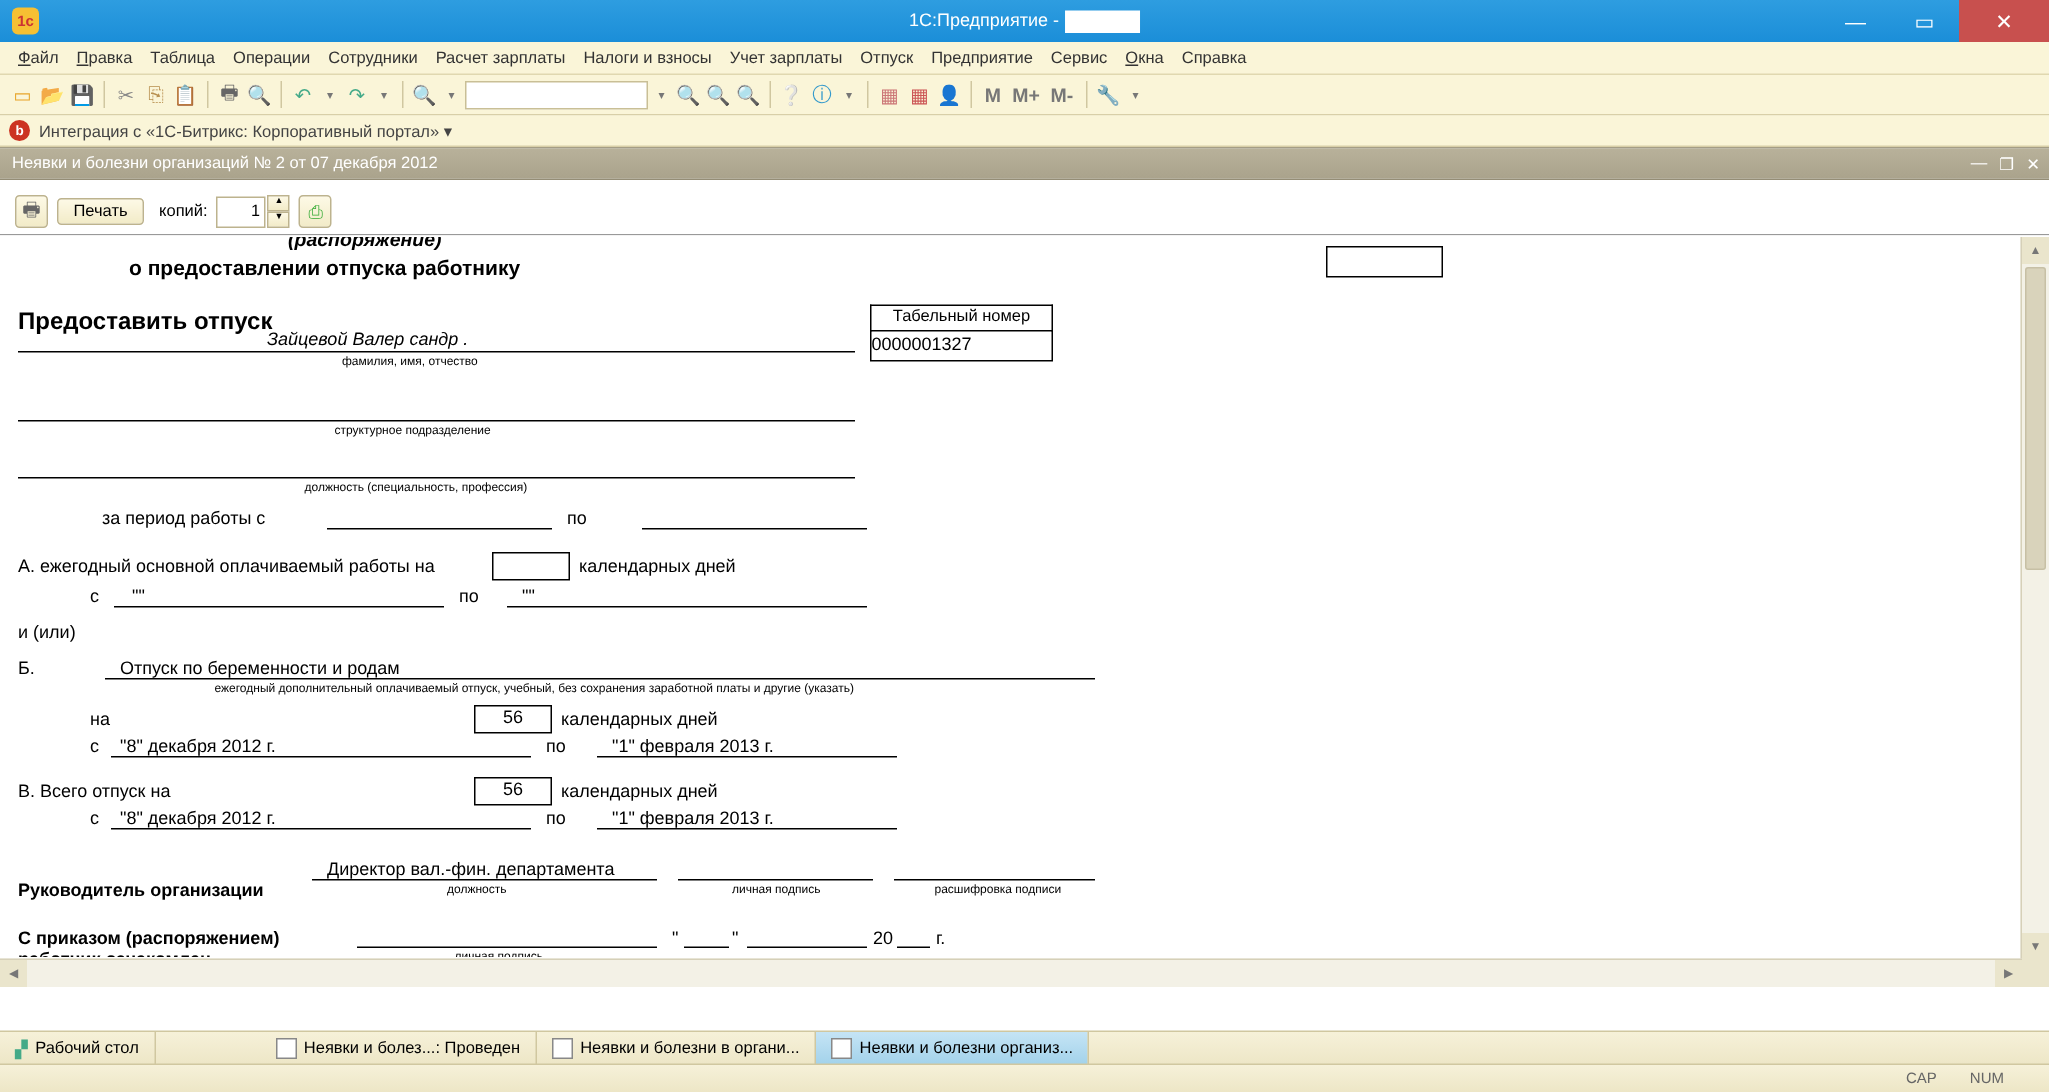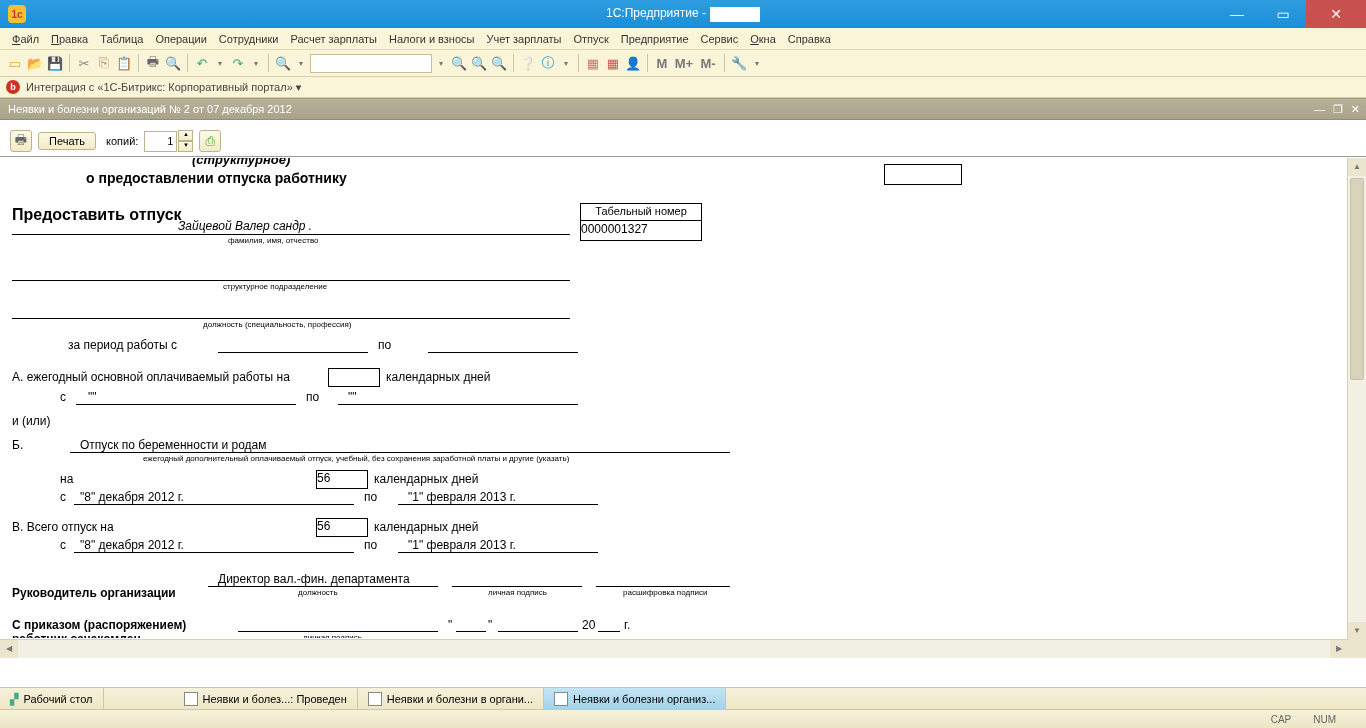--- a/index.html
+++ b/index.html
@@ -45,21 +45,21 @@
 .doc-page .rasporya{position:absolute;left:184px;top:-6px;font-size:13px;font-weight:bold;font-style:italic}
 .doc-page .title-line{position:absolute;left:78px;top:12px;font-size:14px;font-weight:bold}
 .doc-page .codebox{position:absolute;left:876px;top:6px;width:76px;height:19px;border:1.5px solid #000}
 .doc-page .grant-label{position:absolute;left:4px;top:48px;font-size:16px;font-weight:bold}
 .doc-page .tabnum-label{position:absolute;left:572px;top:45px;width:120px;height:16px;border:1.5px solid #000;border-bottom:none;text-align:center;font-size:11px;padding-top:1px}
 .doc-page .tabnum-value{position:absolute;left:572px;top:62px;width:120px;height:18px;border:1.5px solid #000;font-size:12px;padding-top:1px}
 .doc-page .name-text{position:absolute;left:170px;top:61px;font-size:12px;font-style:italic;color:#000}
 .doc-page .uline{position:absolute;border-bottom:1px solid #000;height:0}
 .doc-page .sublabel{position:absolute;font-size:8px;color:#000}
 .doc-page .txt{position:absolute;font-size:12px}
-.doc-page .box-sm{position:absolute;border:1.5px solid #000;text-align:left;font-size:12px}
+.doc-page .box-sm{position:absolute;border:1.5px solid #000;text-align:center;font-size:12px}
 .taskbar{position:absolute;left:0;right:0;bottom:18px;height:22px;background:linear-gradient(#f6f1d9,#ede6c6);border-top:1px solid #d0c7a0;display:flex;align-items:stretch;padding:0}
 .taskbar .tab{display:flex;align-items:center;padding:0 10px;border-right:1px solid #d0c7a0;font-size:11px;gap:5px;background:linear-gradient(#f6f1d9,#ede6c6)}
 .taskbar .tab.active{background:linear-gradient(#c5e4f5,#a2d2ea)}
 .taskbar .tab .sq{width:12px;height:12px;border:1px solid #888;background:#fff}
 .statusbar{position:absolute;left:0;right:0;bottom:0;height:18px;background:linear-gradient(#f6f1d9,#ede6c6);border-top:1px solid #d0c7a0;display:flex;align-items:center;justify-content:flex-end;padding-right:30px;font-size:10px;color:#666;gap:22px}
 </style>
 </head>
 <body>
 
 <div class="titlebar">
@@ -156,21 +156,21 @@
           <div>▲</div>
           <div>▼</div>
         </div>
     </div>
     <div class="green-ico">⎙</div>
   </div>
 </div>
 
 <div class="doc-viewport">
   <div class="doc-page">
-    <div class="rasporya">(структурное)</div>
+    <div class="rasporya">(распоряжение)</div>
     <div class="title-line">о предоставлении отпуска работнику</div>
     <div class="codebox"></div>
 
     <div class="grant-label">Предоставить отпуск</div>
     <div class="tabnum-label">Табельный номер</div>
     <div class="tabnum-value">0000001327</div>
 
     <div class="name-text">Зайцевой Валер            сандр      .</div>
     <div class="uline" style="left:4px;top:76px;width:558px"></div>
     <div class="sublabel" style="left:220px;top:78px">фамилия, имя, отчество</div>

